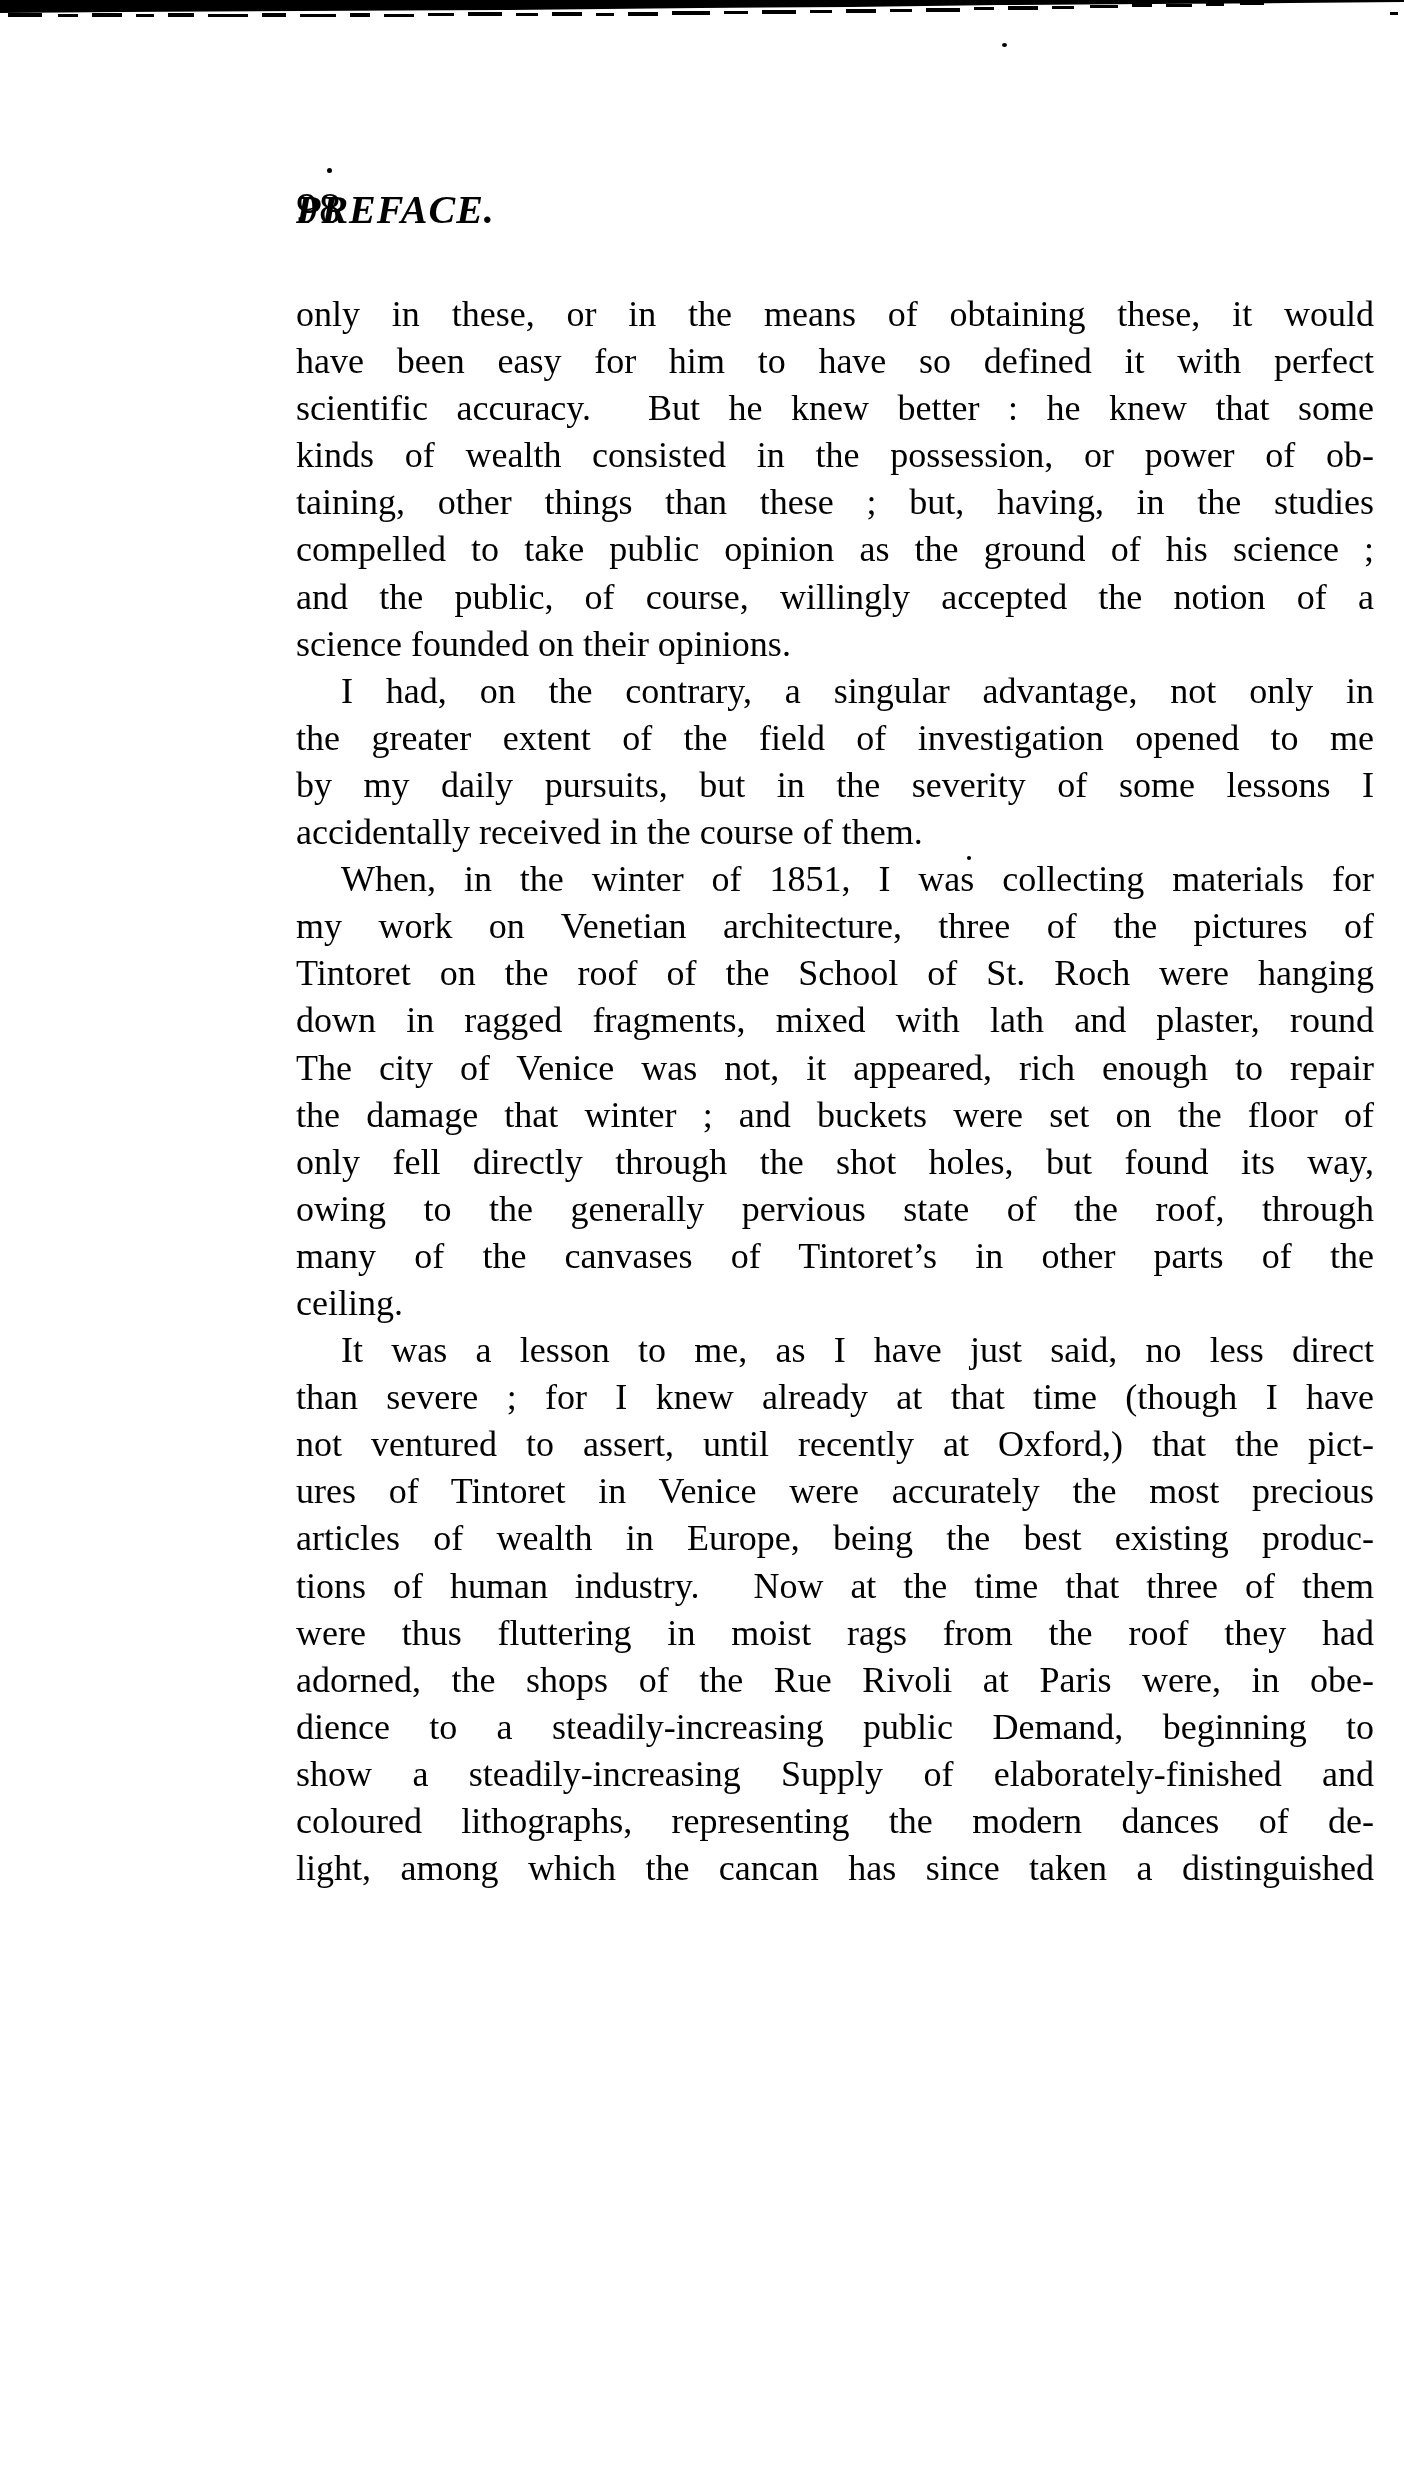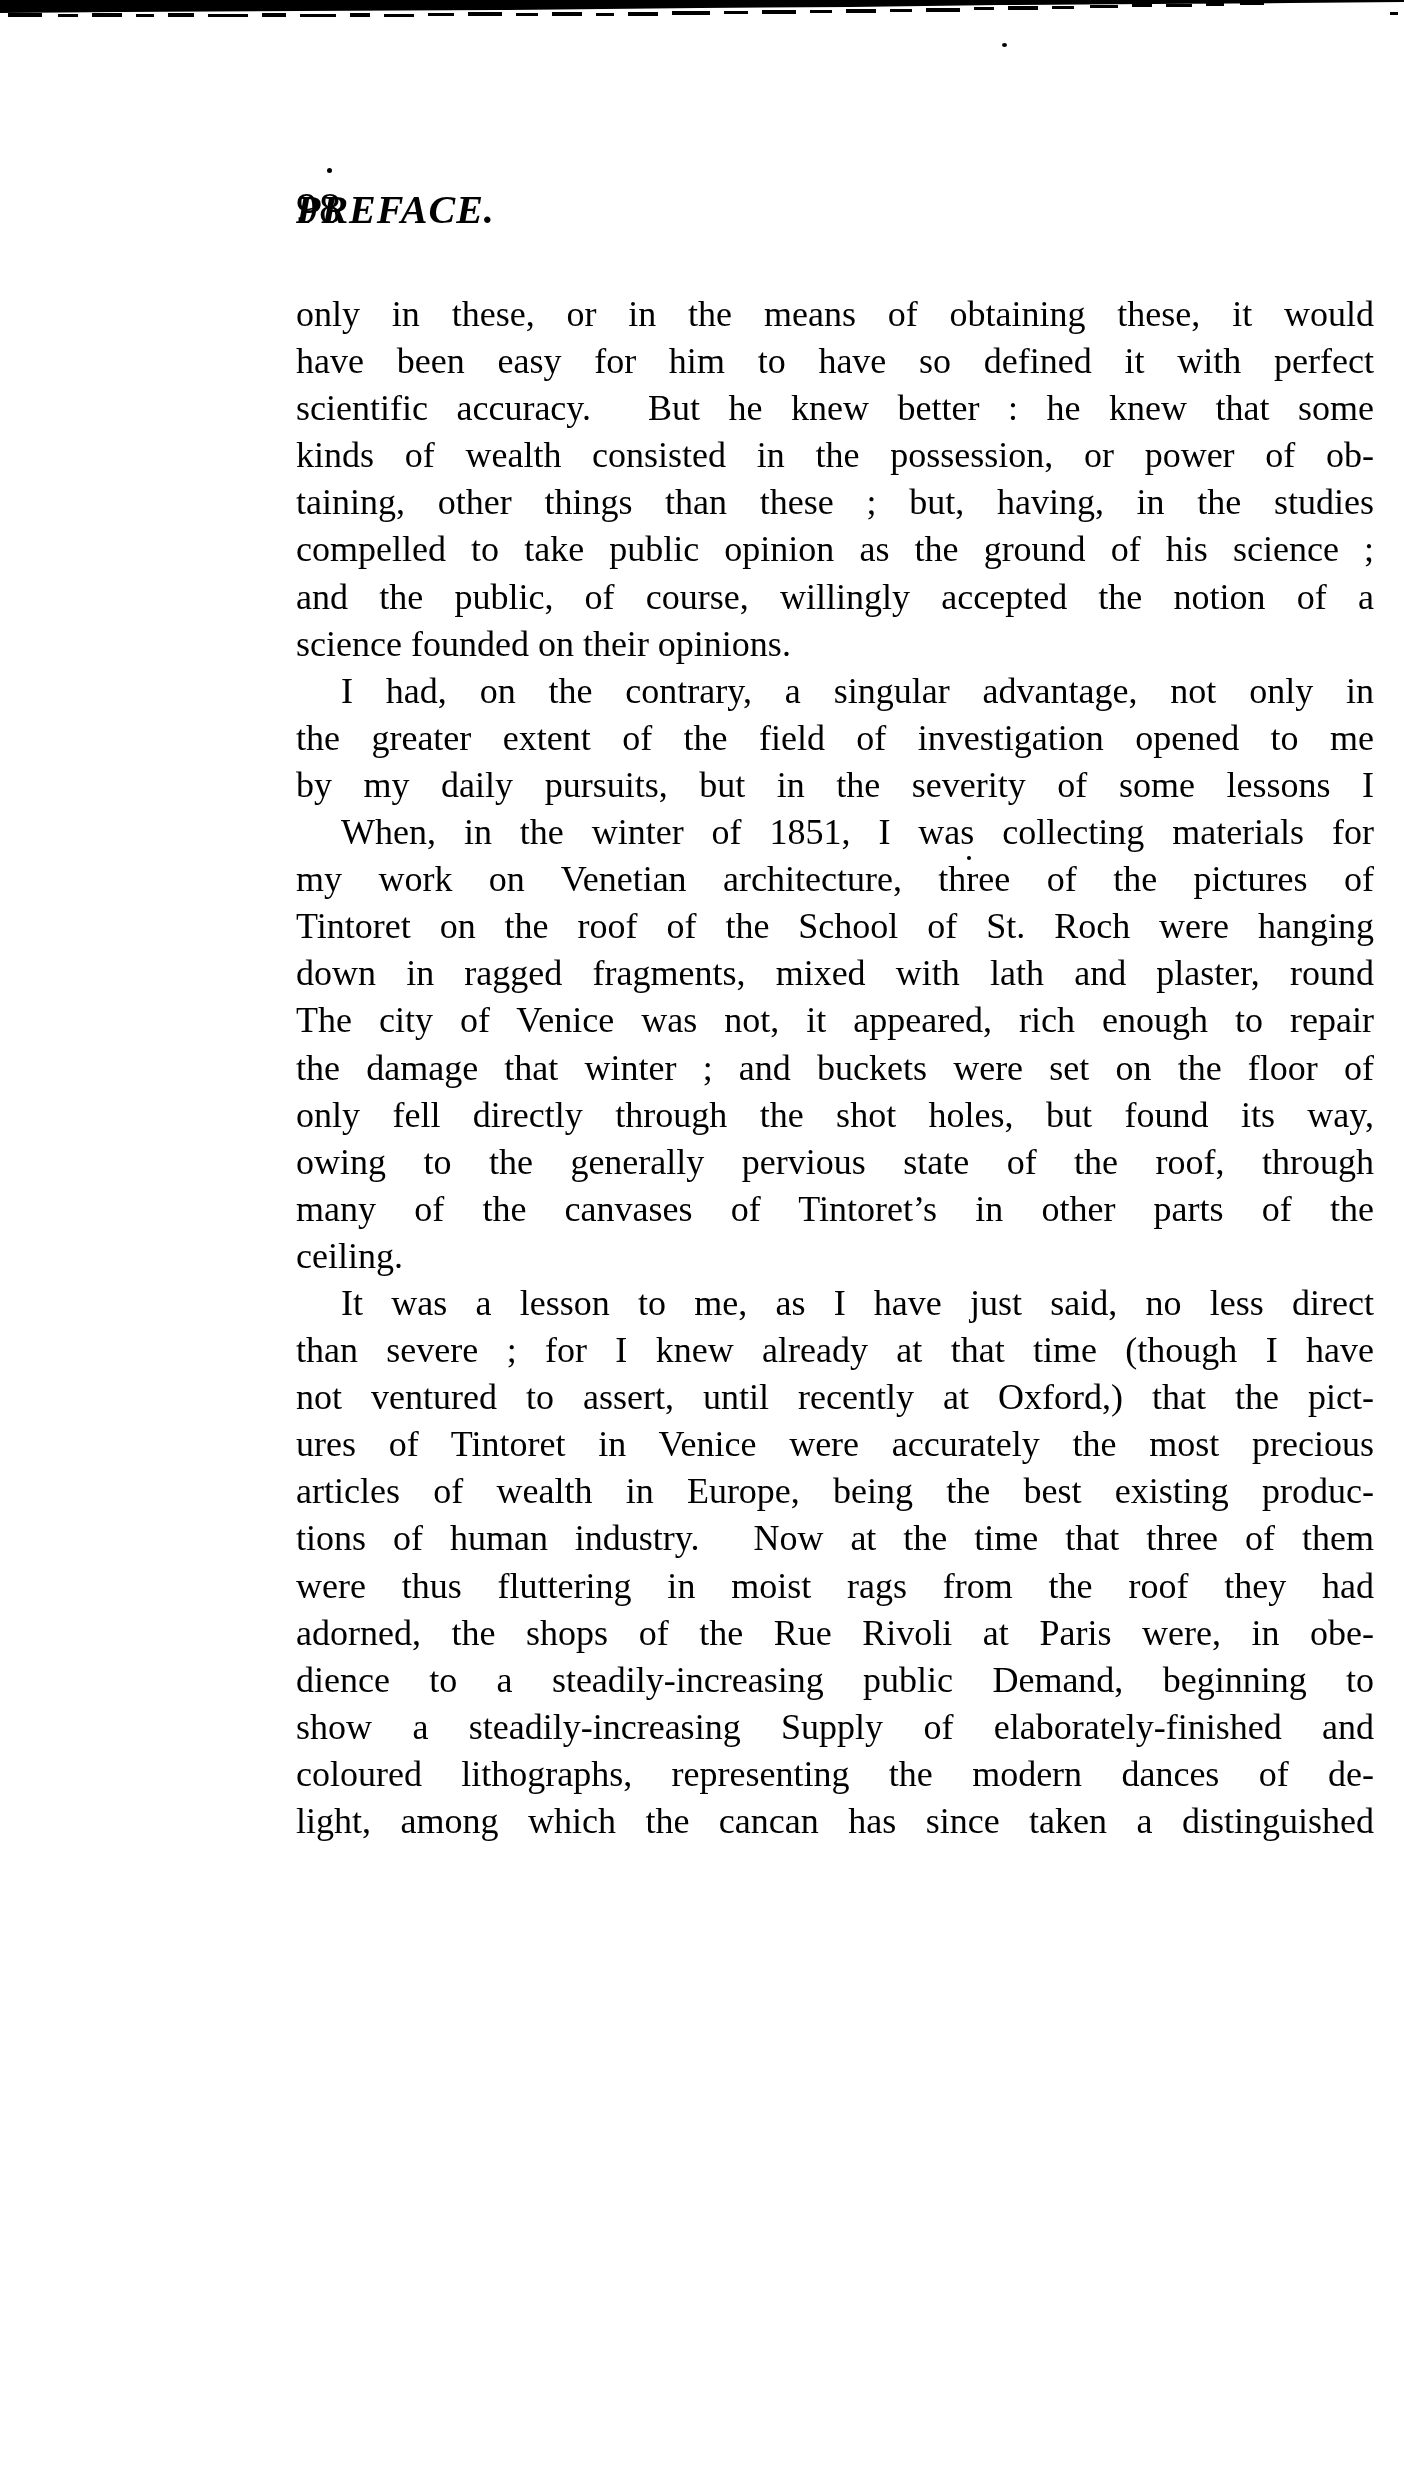--- a/index.html
+++ b/index.html
@@ -92,20 +92,21 @@
       <div class="line just">have been easy for him to have so defined it with perfect</div>
       <div class="line just">scientific accuracy.&nbsp; But he knew better : he knew that some</div>
       <div class="line just">kinds of wealth consisted in the possession, or power of ob-</div>
       <div class="line just">taining, other things than these ; but, having, in the studies</div>
       <div class="line just">compelled to take public opinion as the ground of his science ;</div>
       <div class="line just">and the public, of course, willingly accepted the notion of a</div>
       <div class="line">science founded on their opinions.</div>
       <div class="line just indent">I had, on the contrary, a singular advantage, not only in</div>
       <div class="line just">the greater extent of the field of investigation opened to me</div>
       <div class="line just">by my daily pursuits, but in the severity of some lessons I</div>
+      <div class="line">accidentally received in the course of them.</div>
       <div class="line just indent">When, in the winter of 1851, I was collecting materials for</div>
       <div class="line just">my work on Venetian architecture, three of the pictures of</div>
       <div class="line just">Tintoret on the roof of the School of St. Roch were hanging</div>
       <div class="line just">down in ragged fragments, mixed with lath and plaster, round</div>
       <div class="line just">The city of Venice was not, it appeared, rich enough to repair</div>
       <div class="line just">the damage that winter ; and buckets were set on the floor of</div>
       <div class="line just">only fell directly through the shot holes, but found its way,</div>
       <div class="line just">owing to the generally pervious state of the roof, through</div>
       <div class="line just">many of the canvases of Tintoret’s in other parts of the</div>
       <div class="line">ceiling.</div>

